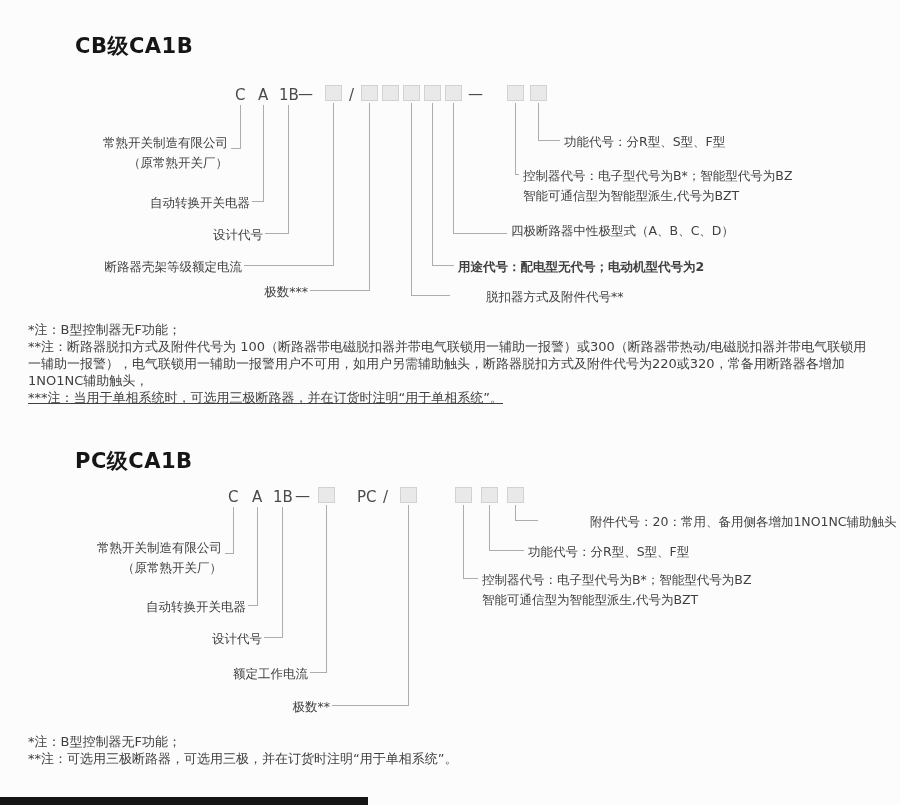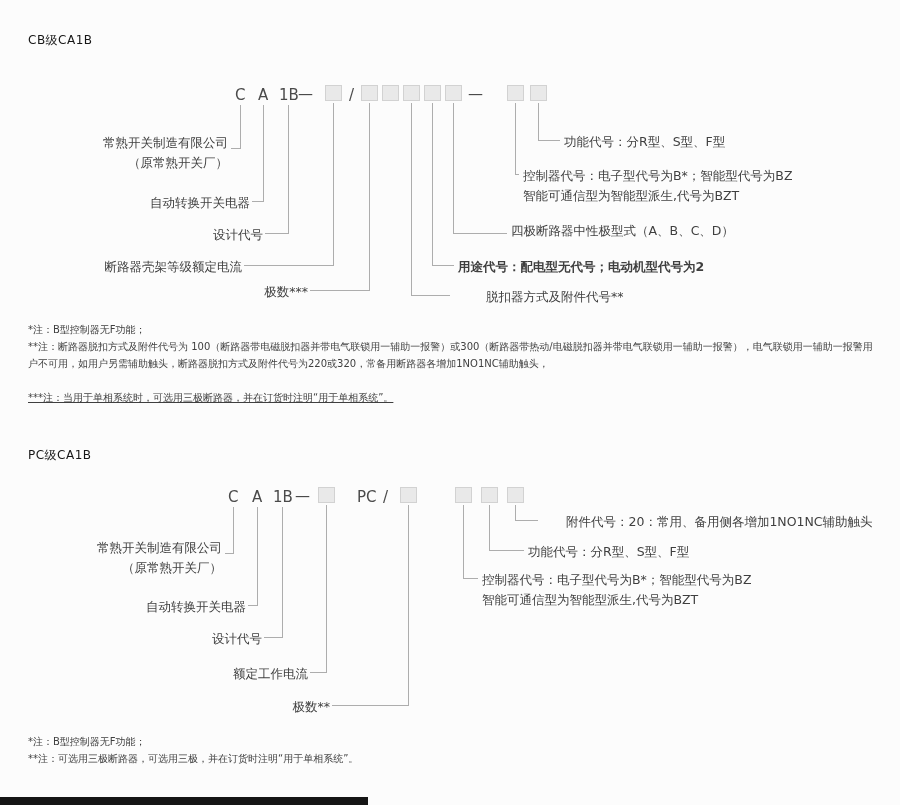--- a/index.html
+++ b/index.html
@@ -1,25 +1,25 @@
 <!DOCTYPE html>
 <html><head>
 <meta charset="utf-8">
 <style>
   * { margin:0; padding:0; box-sizing:border-box; }
   html,body { background:#fff; }
   body { font-family:"DejaVu Sans","Liberation Sans",sans-serif; }
   .page { position:relative; width:900px; height:805px; background:#fcfcfc; color:#3f3f3f; overflow:hidden; }
-  .title { position:absolute; font-size:12px; font-weight:normal; color:#161616; letter-spacing:.5px; }
+  .title { position:absolute; font-size:21px; font-weight:bold; color:#161616; letter-spacing:.5px;margin-left:47px; }
   .code-char { position:absolute; font-size:15px; color:#4a4a4a; }
   .code-box { position:absolute; width:17px; height:16px; background:#e9e9e9; border:1px solid #d2d2d2; }
   .lbl { position:absolute; font-size:12.5px; color:#3f3f3f; line-height:19px; white-space:nowrap; }
   .lbl.r { text-align:right; width:200px; }
   .lbl.two { line-height:20px; }
-  .note { position:absolute; font-size:10px; color:#3f3f3f; line-height:17px; width:845px; }
+  .note { position:absolute; font-size:13px; color:#3f3f3f; line-height:17px; width:845px; }
   svg.connectors { position:absolute; left:0; top:0; width:900px; height:805px; }
   svg.connectors path { fill:none; stroke:#adadad; stroke-width:1; shape-rendering:crispEdges; }
   .edge-bar { position:absolute; left:0; top:797; width:368px; height:8px; background:#151515; }
 </style>
 </head>
 <body>
 
 <div class="page">
 
   <svg class="connectors" viewBox="0 0 900 805">
@@ -105,21 +105,21 @@
 
     <div class="lbl r two" style="left:22px;top:538px;">
       <div>常熟开关制造有限公司</div>
       <div>（原常熟开关厂）</div>
     </div>
     <div class="lbl r" style="left:46px;top:597px;">自动转换开关电器</div>
     <div class="lbl r" style="left:62px;top:629px;">设计代号</div>
     <div class="lbl r" style="left:108px;top:664px;">额定工作电流</div>
     <div class="lbl r" style="left:130px;top:697px;">极数**</div>
 
-    <div class="lbl" style="left:542px;top:512px;padding-left:24px;">附件代号：20：常用、备用侧各增加1NO1NC辅助触头</div>
+    <div class="lbl" style="left:566px;top:512px;padding-left:24px;">附件代号：20：常用、备用侧各增加1NO1NC辅助触头</div>
     <div class="lbl" style="left:528px;top:542px;">功能代号：分R型、S型、F型</div>
     <div class="lbl two" style="left:482px;top:570px;">
       <div>控制器代号：电子型代号为B*；智能型代号为BZ</div>
       <div>智能可通信型为智能型派生,代号为BZT</div>
     </div>
 
     <div class="note" style="left:28px;top:733px;">*注：B型控制器无F功能；</div>
     <div class="note" style="left:28px;top:750px;">**注：可选用三极断路器，可选用三极，并在订货时注明“用于单相系统”。</div>
   </div>
 

